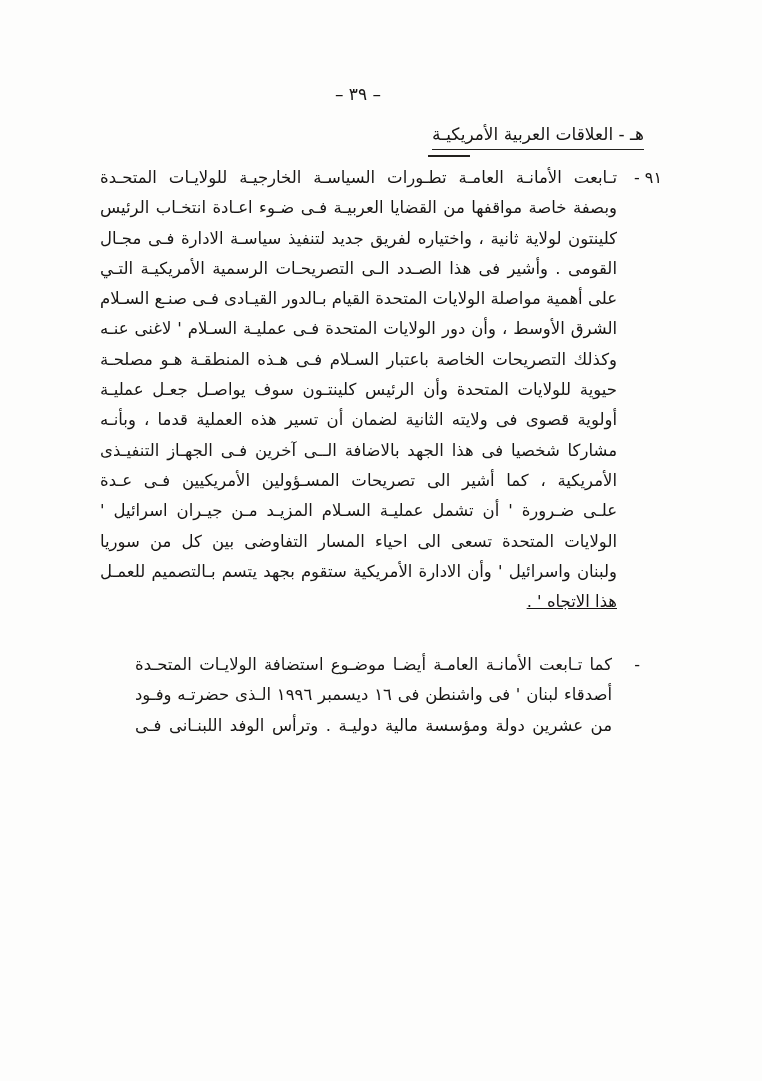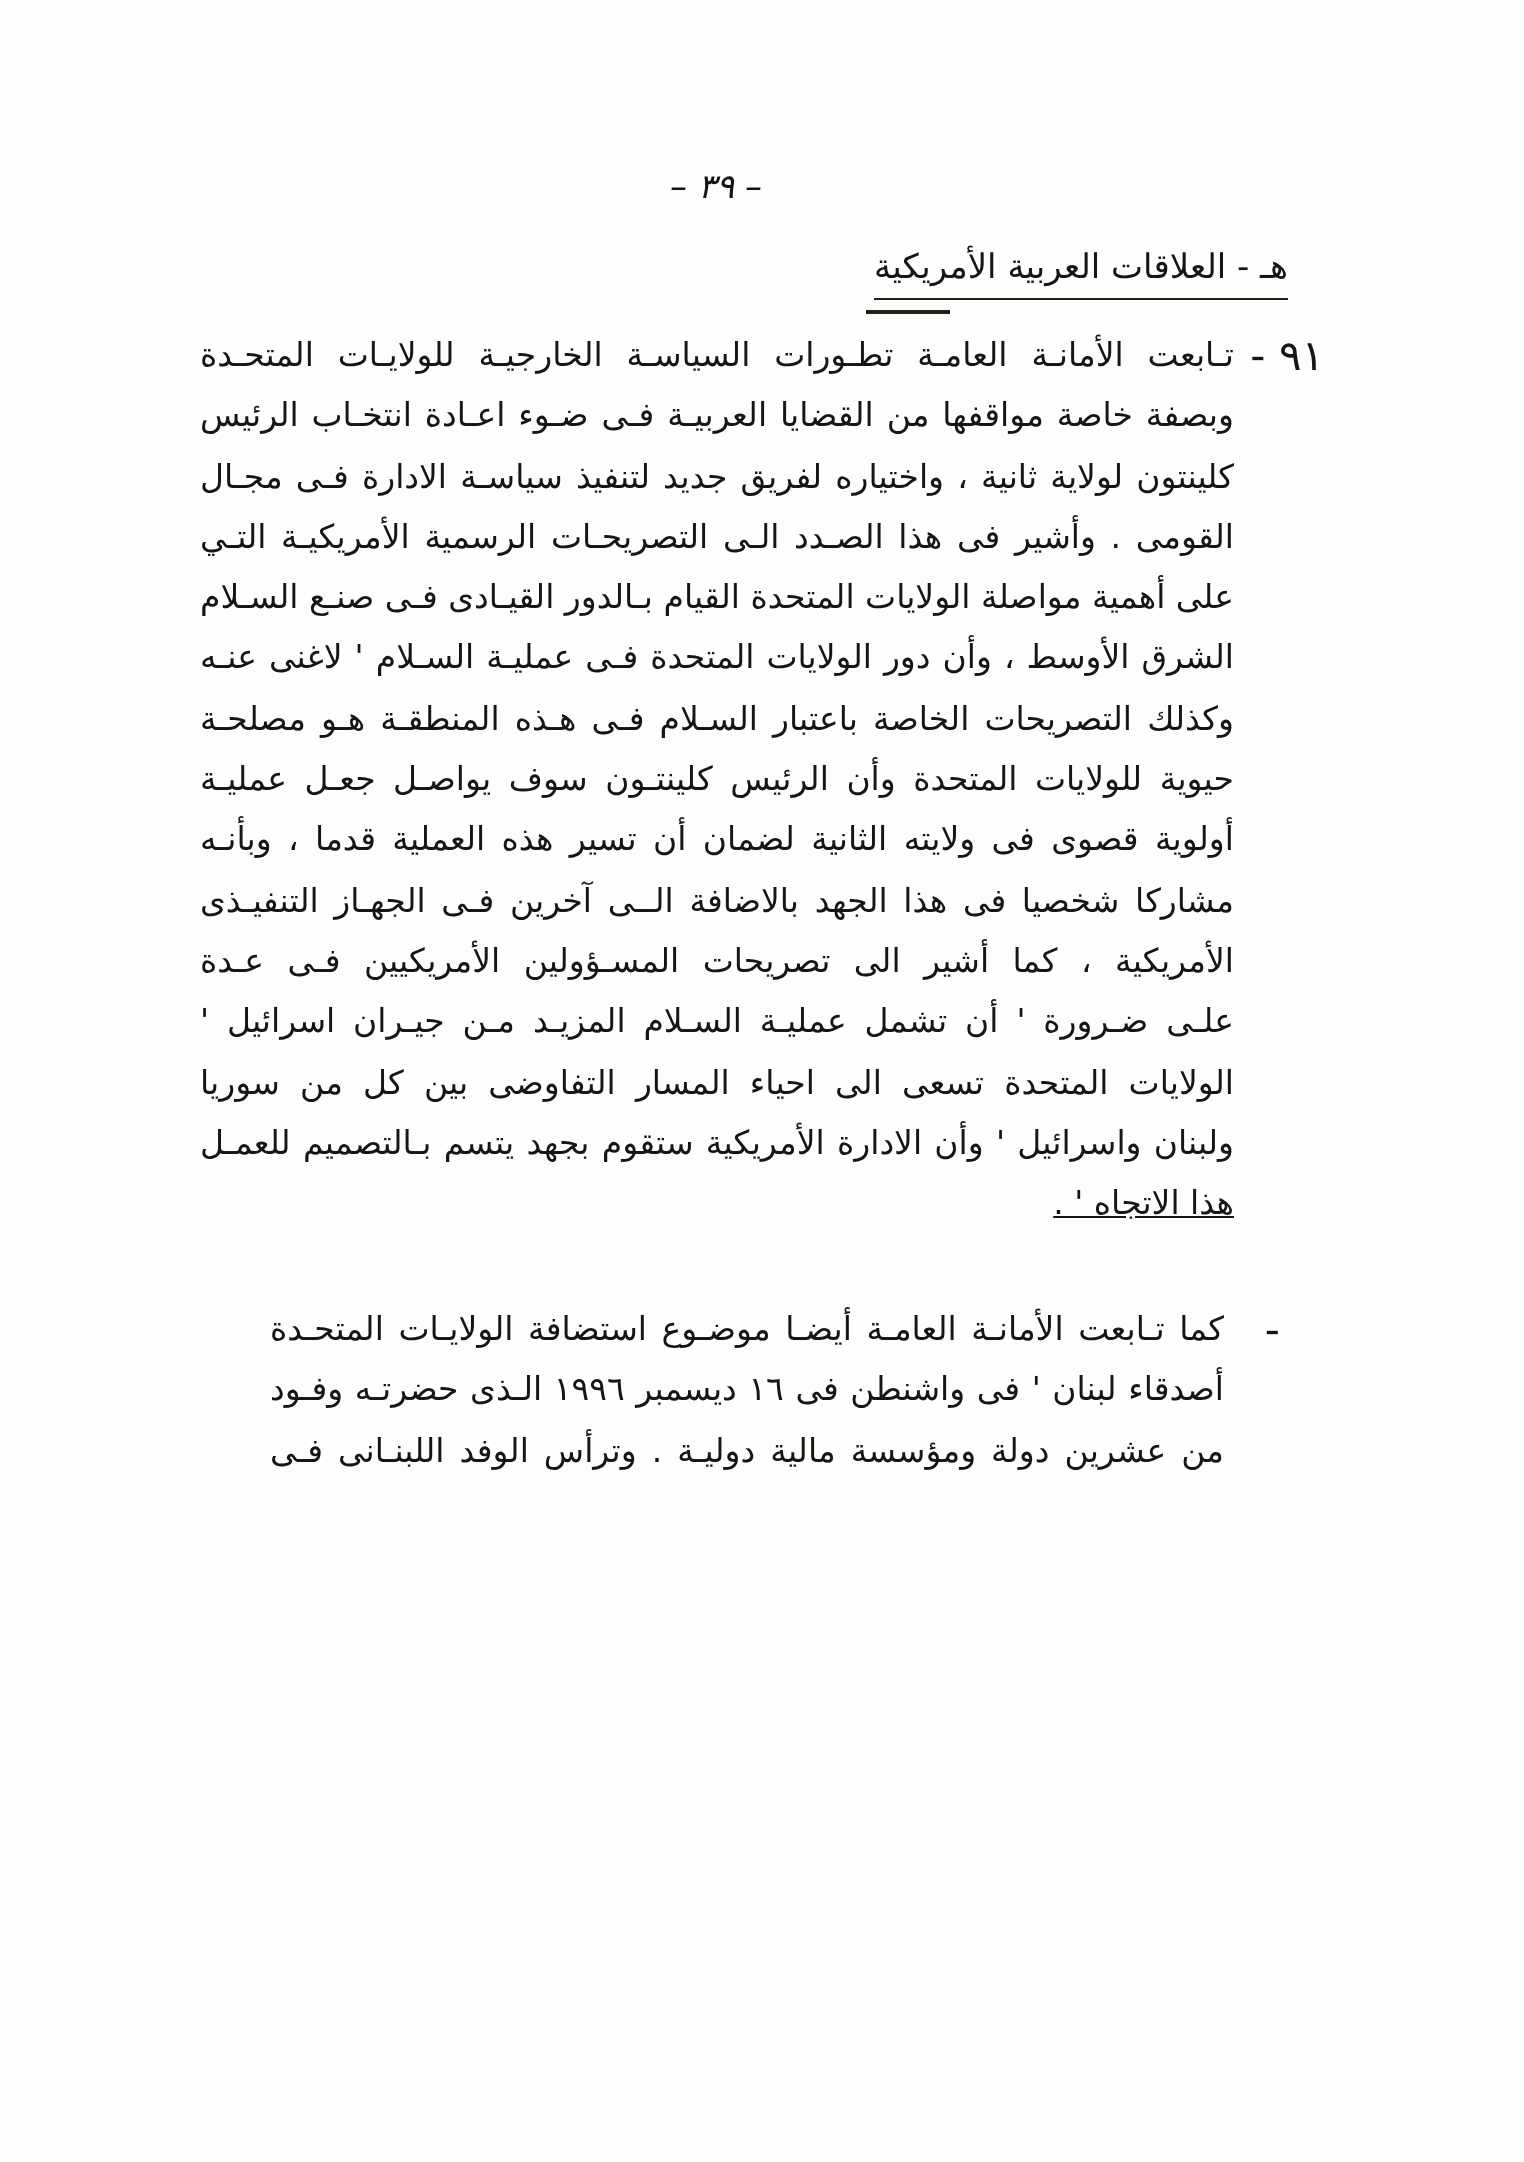--- a/index.html
+++ b/index.html
@@ -11,21 +11,20 @@
     font-family:"DejaVu Sans", sans-serif;
     color:#171513;
     direction:rtl;
     overflow:hidden;
   }
   .page-number {
     position:absolute; top:84px; left:0; right:0;
     text-align:center; text-indent:46px;
     font-size:17px; letter-spacing:2px;
     white-space:nowrap;
-    font-style:italic;
   }
   .heading-wrap {
     position:absolute; top:124px; right:118px;
     display:inline-block;
   }
   .section-heading {
     display:inline-block;
     font-size:17px;
     padding-bottom:5px;
     border-bottom:1.6px solid #23211e;
@@ -34,21 +33,21 @@
   .heading-underline2 {
     position:absolute; left:-4px; bottom:-7px;
     width:42px; height:1.6px; background:#23211e;
   }
   .paragraph { position:absolute; direction:rtl; }
   .p1 { top:163px; right:100px; left:100px; }
   .p2 { top:650px; right:122px; left:135px; }
   .marker {
     position:absolute; right:0; top:0;
     height:30.3px; line-height:30.3px;
-    font-size:21px; white-space:nowrap;
+    font-size:16px; white-space:nowrap;
   }
   .p1 .lines { margin-right:45px; }
   .p2 .lines { margin-right:28px; }
   .line {
     font-size:16.5px;
     line-height:30.3px;
     height:30.3px;
     text-align:justify;
     text-align-last:justify;
     white-space:normal;
@@ -60,21 +59,21 @@
   }
 </style>
 </head>
 <body>
 
 <div class="page">
 
   <div class="page-number">– ٣٩ –</div>
 
   <div class="heading-wrap">
-    <span class="section-heading">هـ - العلاقات العربية الأمريكية</span>
+    <span class="section-heading">هـ - العلاقات العربية الأمريكيـة</span>
     <span class="heading-underline2"></span>
   </div>
 
   <div class="paragraph p1">
     <span class="marker">٩١ -</span>
     <div class="lines">
       <div class="line">تـابعت الأمانـة العامـة تطـورات السياسـة الخارجيـة للولايـات المتحـدة الأمريكيـة</div>
       <div class="line">وبصفة خاصة مواقفها من القضايا العربيـة فـى ضـوء اعـادة انتخـاب الرئيس بيـل</div>
       <div class="line">كلينتون لولاية ثانية ، واختياره لفريق جديد لتنفيذ سياسـة الادارة فـى مجـال الأمـن</div>
       <div class="line">القومى . وأشير فى هذا الصـدد الـى التصريحـات الرسمية الأمريكيـة التـي أكدت</div>

